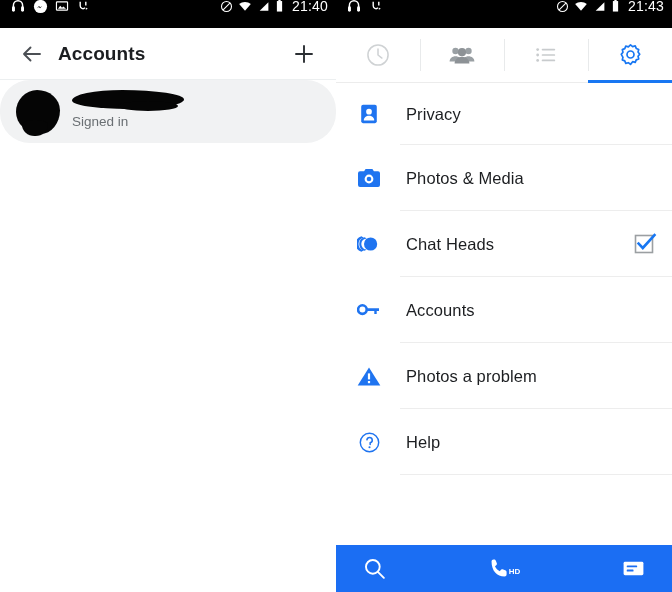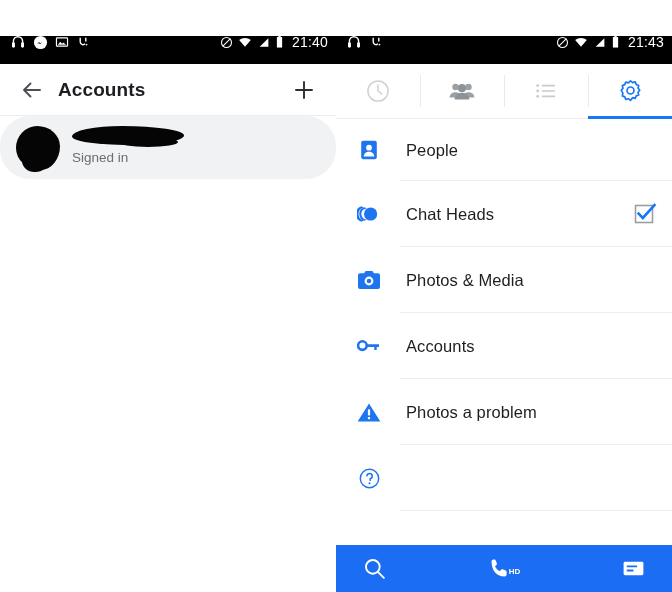--- a/index.html
+++ b/index.html
@@ -31,21 +31,20 @@
   .panel-right { width: 336px; }
 
   
   .statusbar {
     height: 28px;
     background: #000000;
     display: flex;
     align-items: center;
     padding: 0 8px 16px 10px;
     box-sizing: border-box;
-    margin-top: 36px;
   }
   .status-left {
     display: flex;
     align-items: center;
     gap: 7px;
     flex: 1;
   }
   .status-right {
     display: flex;
     align-items: center;
@@ -396,21 +395,32 @@
     <div class="settings-list">
 
       <div class="setting-row">
         <div class="setting-icon">
           <svg width="22" height="22" viewBox="0 0 24 24">
             <rect x="3.5" y="2" width="17" height="20" rx="2" fill="#1f74f0"></rect>
             <circle cx="12" cy="9.5" r="3.1" fill="#ffffff"></circle>
             <path fill="#ffffff" d="M6.3 19c0-3.1 2.6-5 5.7-5s5.7 1.9 5.7 5z"></path>
           </svg>
         </div>
-        <div class="setting-label">People</div>
+        <div class="setting-label">Privacy</div>
+      </div>
+
+      <div class="setting-row">
+        <div class="setting-icon">
+          <svg width="24" height="22" viewBox="0 0 24 22">
+            <path fill="#1f74f0" d="M8.6 2h6.8l1.5 2.3H21a2 2 0 0 1 2 2V18a2 2 0 0 1-2 2H3a2 2 0 0 1-2-2V6.3a2 2 0 0 1 2-2h4.1z"></path>
+            <circle cx="12" cy="12" r="4.4" fill="#ffffff"></circle>
+            <circle cx="12" cy="12" r="2.3" fill="#1f74f0"></circle>
+          </svg>
+        </div>
+        <div class="setting-label">Photos &amp; Media</div>
       </div>
 
       <div class="setting-row">
         <div class="setting-icon">
           <svg width="24" height="22" viewBox="0 0 24 22">
             <path fill="#1f74f0" d="M4.4 3.2A8.2 8.2 0 0 0 4.4 18.8l2.4-1.5A6.4 6.4 0 0 1 6.8 4.7z"></path>
             <path fill="#1f74f0" d="M7.6 4.2a7 7 0 0 0 0 13.6l2.2-1.3a5.3 5.3 0 0 1 0-11z"></path>
             <circle cx="13.6" cy="11" r="6.6" fill="#1f74f0"></circle>
           </svg>
         </div>
@@ -418,31 +428,20 @@
         <div class="setting-check">
           <svg width="24" height="24" viewBox="0 0 24 24" style="position:absolute;left:-1px;top:-1px;">
             <rect x="2.5" y="3.5" width="17" height="17" fill="none" stroke="#9b9fa2" stroke-width="1.6"></rect>
             <path fill="none" stroke="#1877f2" stroke-width="2.6" stroke-linecap="square" d="M5.6 11.6l4.2 4.4L21.5 3.2"></path>
           </svg>
         </div>
       </div>
 
       <div class="setting-row">
         <div class="setting-icon">
-          <svg width="24" height="22" viewBox="0 0 24 22">
-            <path fill="#1f74f0" d="M8.6 2h6.8l1.5 2.3H21a2 2 0 0 1 2 2V18a2 2 0 0 1-2 2H3a2 2 0 0 1-2-2V6.3a2 2 0 0 1 2-2h4.1z"></path>
-            <circle cx="12" cy="12" r="4.4" fill="#ffffff"></circle>
-            <circle cx="12" cy="12" r="2.3" fill="#1f74f0"></circle>
-          </svg>
-        </div>
-        <div class="setting-label">Photos &amp; Media</div>
-      </div>
-
-      <div class="setting-row">
-        <div class="setting-icon">
           <svg width="24" height="20" viewBox="0 0 24 20">
             <circle cx="5.4" cy="9.6" r="4.3" fill="none" stroke="#1f74f0" stroke-width="2.6"></circle>
             <path fill="#1f74f0" d="M9.2 8.3H22v2.7h-2.3v3h-2.4v-3H9.2z"></path>
           </svg>
         </div>
         <div class="setting-label">Accounts</div>
       </div>
 
       <div class="setting-row">
         <div class="setting-icon">
@@ -456,20 +455,21 @@
       </div>
 
       <div class="setting-row">
         <div class="setting-icon">
           <svg width="23" height="23" viewBox="0 0 24 24">
             <circle cx="12" cy="12" r="9.6" fill="none" stroke="#1f74f0" stroke-width="1.5"></circle>
             <path fill="none" stroke="#1f74f0" stroke-width="1.6" stroke-linecap="round" d="M9.3 9.2a2.8 2.8 0 1 1 3.4 3.1v1.8"></path>
             <circle cx="12" cy="17" r="1.1" fill="#1f74f0"></circle>
           </svg>
         </div>
+        <div class="setting-label">Help</div>
       </div>
 
     </div>
 
     <div class="bottombar">
       <div class="bottom-btn left">
         <svg width="25" height="25" viewBox="0 0 24 24">
           <circle cx="10.4" cy="10.4" r="6.6" fill="none" stroke="#ffffff" stroke-width="1.8"></circle>
           <line x1="15.2" y1="15.2" x2="21" y2="21" stroke="#ffffff" stroke-width="1.8" stroke-linecap="round"></line>
         </svg>

